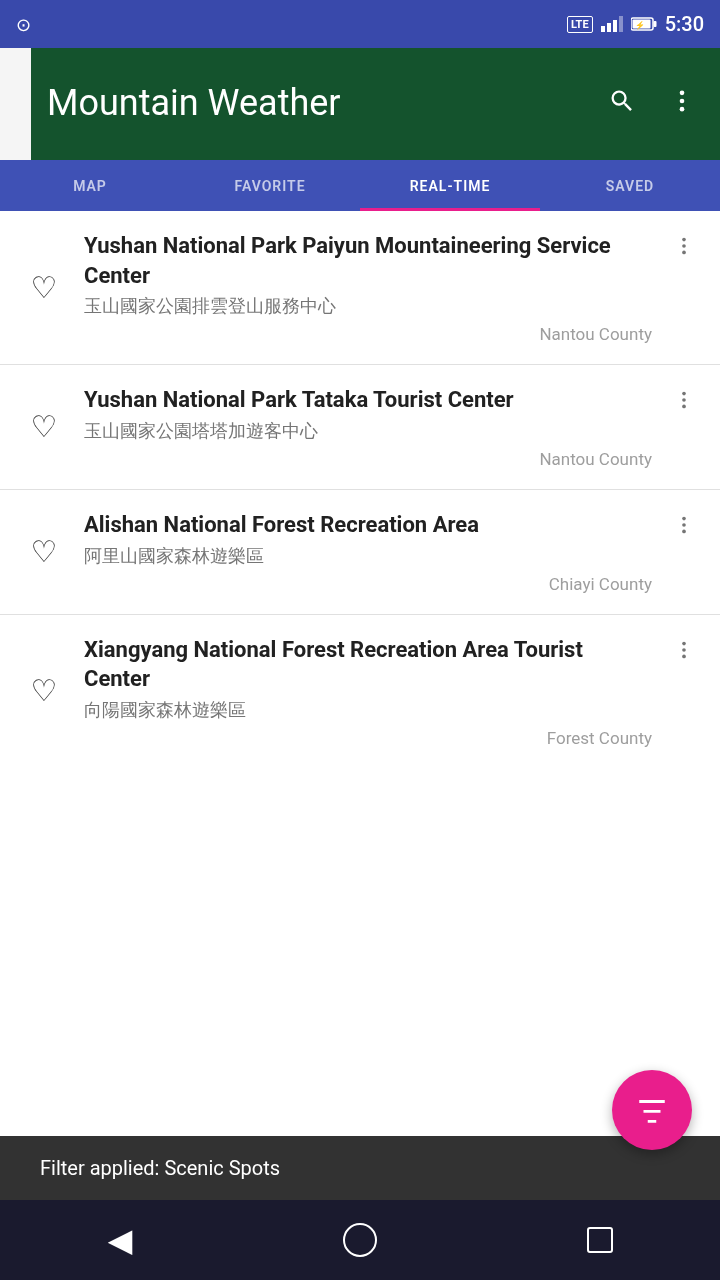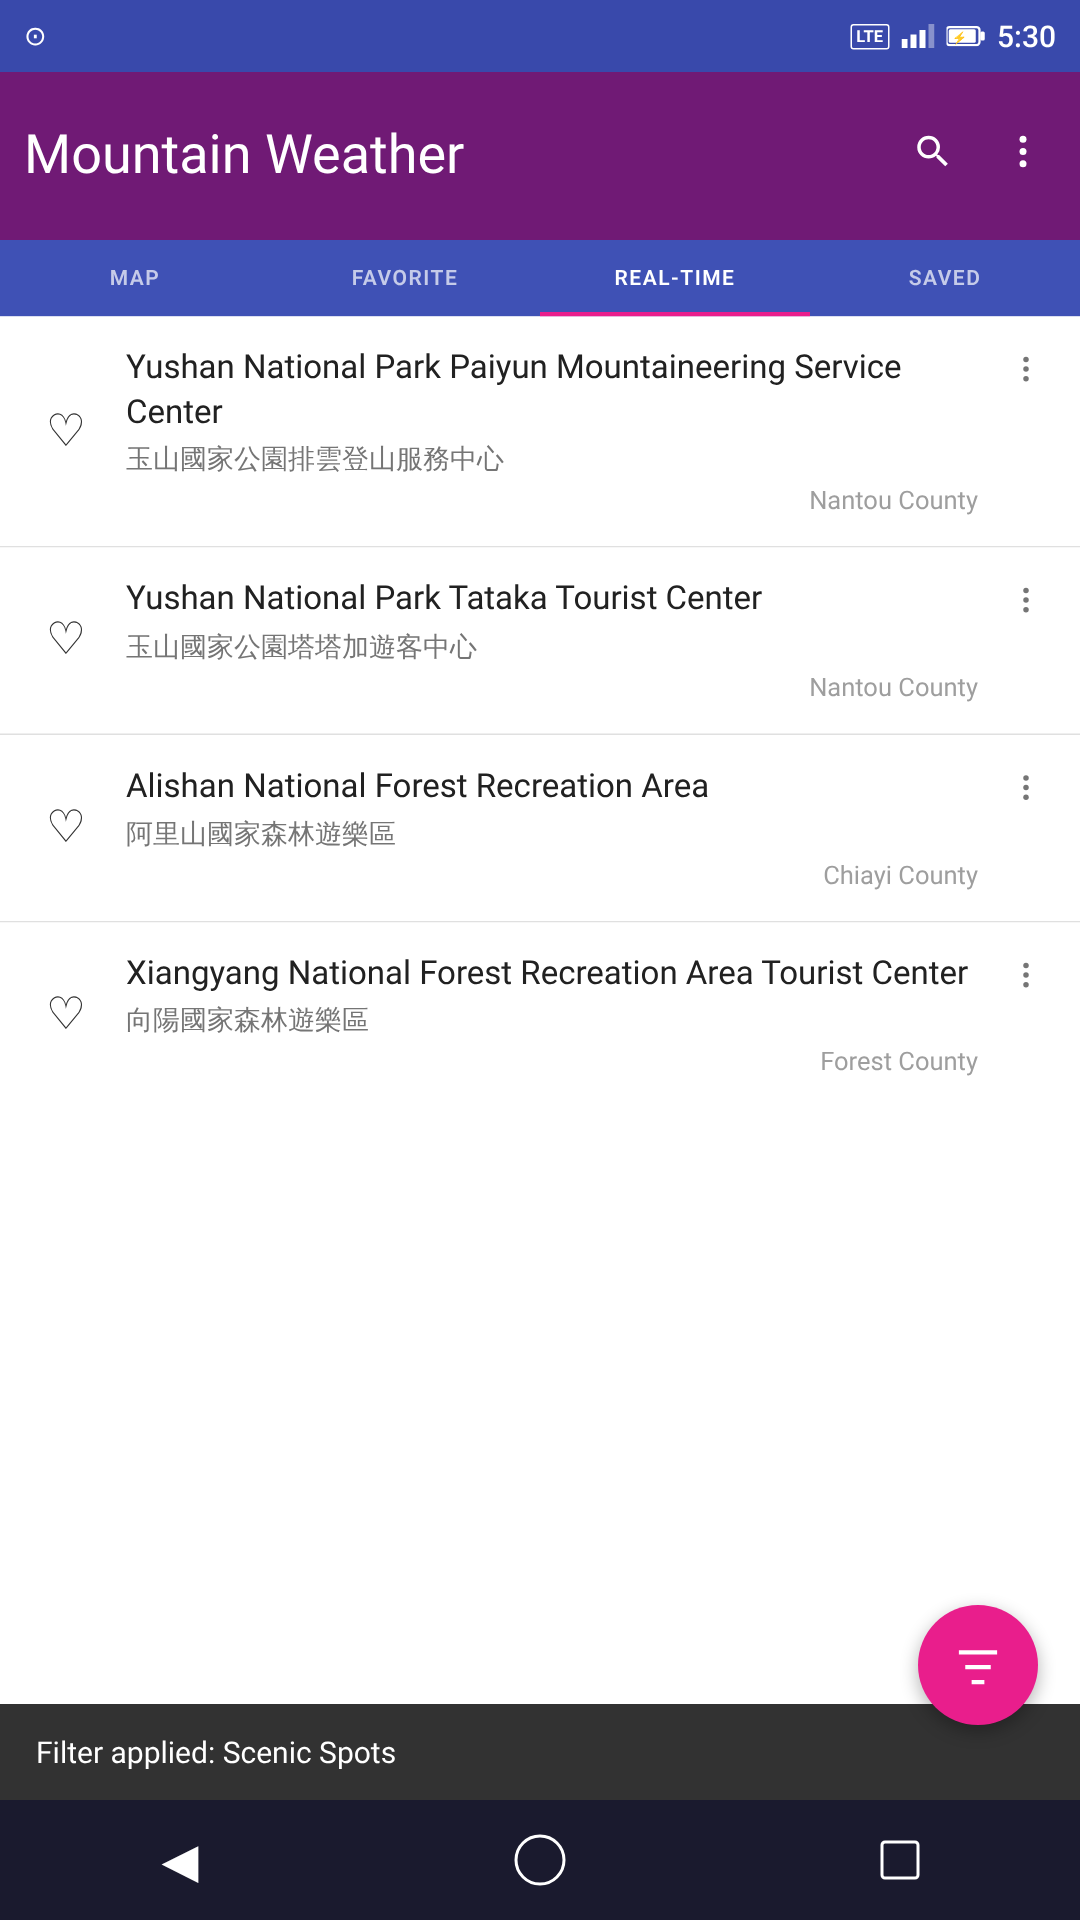--- a/index.html
+++ b/index.html
@@ -27,26 +27,27 @@
       margin-right: auto;
     }
     .status-time {
       color: white;
       font-size: 20px;
       font-weight: 500;
     }
 
     
     .app-bar {
-      background: #701a75;
+      background: #14532d;
       height: 112px;
       display: flex;
       align-items: center;
       padding: 0 16px;
       gap: 16px;
+      margin-left: 31px;
     }
     .app-title {
       color: white;
       font-size: 36px;
       font-weight: 400;
       flex: 1;
       line-height: 1.2;
     }
     .app-bar-icon {
       color: white;
@@ -112,21 +113,21 @@
       line-height: 1;
     }
     .item-content {
       flex: 1;
       padding: 0 12px;
     }
     .item-title-en {
       font-size: 22px;
       color: #212121;
       line-height: 1.35;
-      font-weight: 400;
+      font-weight: 700;
     }
     .item-title-zh {
       font-size: 18px;
       color: #757575;
       margin-top: 4px;
     }
     .item-county {
       font-size: 17px;
       color: #9e9e9e;
       margin-top: 6px;
@@ -160,21 +161,21 @@
       cursor: pointer;
       box-shadow: 0 4px 12px rgba(0,0,0,0.3);
       z-index: 100;
     }
 
     
     .snackbar {
       background: #323232;
       color: white;
       font-size: 20px;
-      padding: 20px 24px;
+      padding: 20px 40px;
       display: flex;
       align-items: center;
     }
 
     
     .bottom-nav {
       background: #1a1a2e;
       height: 80px;
       display: flex;
       align-items: center;

